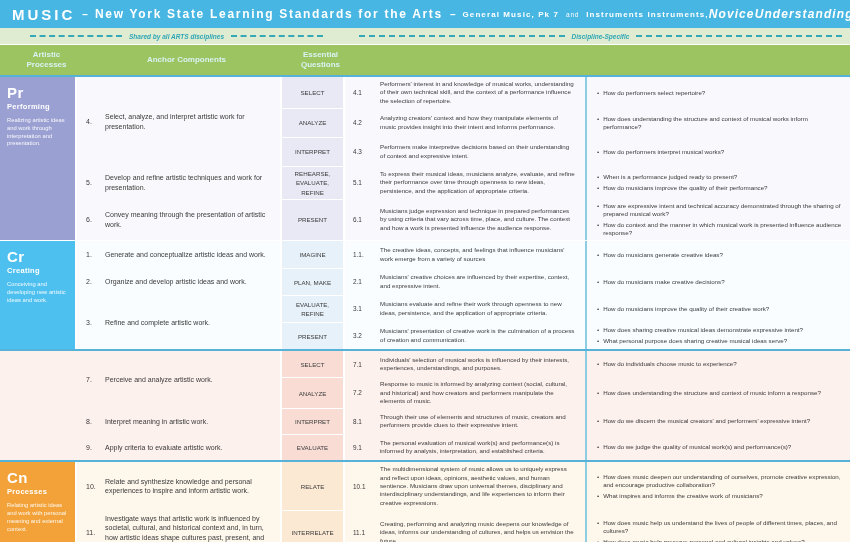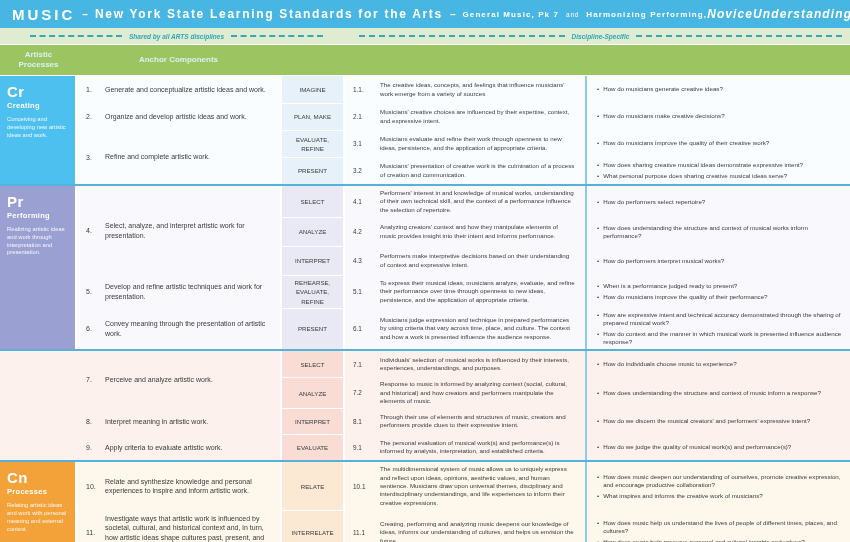--- a/index.html
+++ b/index.html
@@ -22,21 +22,21 @@
     border-bottom:1px solid #fff; }
   .scope-group { display:flex; align-items:center; gap:7px; }
   .scope-left  { width:345px; padding:0 22px 0 30px; }
   .scope-right { flex:1; padding:0 8px 0 14px; }
   .scope-line { flex:1; height:0; border-top:2px dashed #35a8b8; }
   .scope-label { font-size:6.5px; font-weight:bold; font-style:italic;
     color:#2fa6b5; white-space:nowrap; }
 
   
   .colheads { height:30px; background:#9cc562; display:grid;
-    grid-template-columns:77px 203px 65px 240px 265px; align-items:center; }
+    grid-template-columns:77px 203px 65px 240px 265px; align-items:center;padding-left:8px; }
   .colhead { text-align:center; color:#d9f2f2; font-weight:bold; font-size:8px;
     line-height:1.2; padding:0 6px; }
 
   
   #table-body { width:850px; }
   .section { display:grid; grid-template-columns:77px 28px 175px 65px 35px 205px 265px;
     border-top:2px solid #56b2d8; background:var(--rowbg); }
   .section.first { border-top:1px solid #fff; }
 
   .proc-cell { grid-column:1; background:var(--seccolor); color:#fff;
@@ -69,21 +69,21 @@
 </head>
 <body>
 
 <div class="titlebar">
   <span class="t-subject">MUSIC</span>
   <span class="t-dash">–</span>
   <span class="t-main">New York State Learning Standards for the Arts</span>
   <span class="t-dash">–</span>
   <span class="t-course">General Music, Pk 7</span>
   <span class="t-and">and</span>
-  <span class="t-course">Harmonizing Performing,</span>
+  <span class="t-course">Instruments Instruments,</span>
   <span class="t-gap"></span>
   <span class="t-level">Novice</span>
   <span class="t-gap"></span>
   <span class="t-level">Understanding</span>
 </div>
 
 <div class="scopebar">
   <div class="scope-group scope-left">
     <span class="scope-line"></span>
     <span class="scope-label">Shared by all ARTS disciplines</span>
@@ -92,23 +92,90 @@
   <div class="scope-group scope-right">
     <span class="scope-line"></span>
     <span class="scope-label">Discipline-Specific</span>
     <span class="scope-line"></span>
   </div>
 </div>
 
 <div class="colheads">
   <div class="colhead">Artistic Processes</div>
   <div class="colhead">Anchor Components</div>
+  <div class="colhead">Essential Questions</div>
 </div>
 
 <div id="table-body">
+    <div class="section" style="--seccolor: #9ba0d2; --rowbg: #f9f9fd; --procbg: #e8e9f5; grid-auto-rows: minmax(29px, auto);">
+      <div class="proc-cell" style="grid-row: 1 / span 5;">
+        <div class="proc-code">Pr</div>
+        <div class="proc-name">Performing</div>
+        <div class="proc-desc">Realizing artistic ideas and work through interpretation and presentation.</div>
+      </div>
+      <div class="anchor-num" style="grid-row: 1 / span 3;">4.</div>
+      <div class="anchor-text" style="grid-row: 1 / span 3;">Select, analyze, and interpret artistic work for presentation.</div>
+      <div class="proc-comp" style="grid-row: 1;">SELECT</div>
+      <div class="eu-num" style="grid-row: 1;">4.1</div>
+      <div class="eu-text" style="grid-row: 1;">Performers' interest in and knowledge of musical works, understanding of their own technical skill, and the context of a performance influence the selection of repertoire.</div>
+      <div class="eq-cell" style="grid-row: 1;">
+        <div class="eq-item">
+          <div class="eq-bullet">•</div>
+          <div class="eq-text">How do performers select repertoire?</div>
+        </div>
+      </div>
+      <div class="proc-comp topline" style="grid-row: 2;">ANALYZE</div>
+      <div class="eu-num" style="grid-row: 2;">4.2</div>
+      <div class="eu-text" style="grid-row: 2;">Analyzing creators' context and how they manipulate elements of music provides insight into their intent and informs performance.</div>
+      <div class="eq-cell" style="grid-row: 2;">
+        <div class="eq-item">
+          <div class="eq-bullet">•</div>
+          <div class="eq-text">How does understanding the structure and context of musical works inform performance?</div>
+        </div>
+      </div>
+      <div class="proc-comp topline" style="grid-row: 3;">INTERPRET</div>
+      <div class="eu-num" style="grid-row: 3;">4.3</div>
+      <div class="eu-text" style="grid-row: 3;">Performers make interpretive decisions based on their understanding of context and expressive intent.</div>
+      <div class="eq-cell" style="grid-row: 3;">
+        <div class="eq-item">
+          <div class="eq-bullet">•</div>
+          <div class="eq-text">How do performers interpret musical works?</div>
+        </div>
+      </div>
+      <div class="anchor-num" style="grid-row: 4 / span 1;">5.</div>
+      <div class="anchor-text" style="grid-row: 4 / span 1;">Develop and refine artistic techniques and work for presentation.</div>
+      <div class="proc-comp topline" style="grid-row: 4;">REHEARSE, EVALUATE, REFINE</div>
+      <div class="eu-num" style="grid-row: 4;">5.1</div>
+      <div class="eu-text" style="grid-row: 4;">To express their musical ideas, musicians analyze, evaluate, and refine their performance over time through openness to new ideas, persistence, and the application of appropriate criteria.</div>
+      <div class="eq-cell" style="grid-row: 4;">
+        <div class="eq-item">
+          <div class="eq-bullet">•</div>
+          <div class="eq-text">When is a performance judged ready to present?</div>
+        </div>
+        <div class="eq-item">
+          <div class="eq-bullet">•</div>
+          <div class="eq-text">How do musicians improve the quality of their performance?</div>
+        </div>
+      </div>
+      <div class="anchor-num" style="grid-row: 5 / span 1;">6.</div>
+      <div class="anchor-text" style="grid-row: 5 / span 1;">Convey meaning through the presentation of artistic work.</div>
+      <div class="proc-comp topline" style="grid-row: 5;">PRESENT</div>
+      <div class="eu-num" style="grid-row: 5;">6.1</div>
+      <div class="eu-text" style="grid-row: 5;">Musicians judge expression and technique in prepared performances by using criteria that vary across time, place, and culture. The context and how a work is presented influence the audience response.</div>
+      <div class="eq-cell" style="grid-row: 5;">
+        <div class="eq-item">
+          <div class="eq-bullet">•</div>
+          <div class="eq-text">How are expressive intent and technical accuracy demonstrated through the sharing of prepared musical work?</div>
+        </div>
+        <div class="eq-item">
+          <div class="eq-bullet">•</div>
+          <div class="eq-text">How do context and the manner in which musical work is presented influence audience response?</div>
+        </div>
+      </div>
+    </div>
     <div class="section first" style="--seccolor: #4ec0ef; --rowbg: #fafdff; --procbg: #e7f1f9; grid-auto-rows: minmax(27px, auto);">
       <div class="proc-cell" style="grid-row: 1 / span 4;">
         <div class="proc-code">Cr</div>
         <div class="proc-name">Creating</div>
         <div class="proc-desc">Conceiving and developing new artistic ideas and work.</div>
       </div>
       <div class="anchor-num" style="grid-row: 1 / span 1;">1.</div>
       <div class="anchor-text" style="grid-row: 1 / span 1;">Generate and conceptualize artistic ideas and work.</div>
       <div class="proc-comp" style="grid-row: 1;">IMAGINE</div>
       <div class="eu-num" style="grid-row: 1;">1.1.</div>
@@ -145,86 +212,20 @@
       <div class="eu-num" style="grid-row: 4;">3.2</div>
       <div class="eu-text" style="grid-row: 4;">Musicians' presentation of creative work is the culmination of a process of creation and communication.</div>
       <div class="eq-cell" style="grid-row: 4;">
         <div class="eq-item">
           <div class="eq-bullet">•</div>
           <div class="eq-text">How does sharing creative musical ideas demonstrate expressive intent?</div>
         </div>
         <div class="eq-item">
           <div class="eq-bullet">•</div>
           <div class="eq-text">What personal purpose does sharing creative musical ideas serve?</div>
-        </div>
-      </div>
-    </div>
-    <div class="section" style="--seccolor: #9ba0d2; --rowbg: #f9f9fd; --procbg: #e8e9f5; grid-auto-rows: minmax(29px, auto);">
-      <div class="proc-cell" style="grid-row: 1 / span 5;">
-        <div class="proc-code">Pr</div>
-        <div class="proc-name">Performing</div>
-        <div class="proc-desc">Realizing artistic ideas and work through interpretation and presentation.</div>
-      </div>
-      <div class="anchor-num" style="grid-row: 1 / span 3;">4.</div>
-      <div class="anchor-text" style="grid-row: 1 / span 3;">Select, analyze, and interpret artistic work for presentation.</div>
-      <div class="proc-comp" style="grid-row: 1;">SELECT</div>
-      <div class="eu-num" style="grid-row: 1;">4.1</div>
-      <div class="eu-text" style="grid-row: 1;">Performers' interest in and knowledge of musical works, understanding of their own technical skill, and the context of a performance influence the selection of repertoire.</div>
-      <div class="eq-cell" style="grid-row: 1;">
-        <div class="eq-item">
-          <div class="eq-bullet">•</div>
-          <div class="eq-text">How do performers select repertoire?</div>
-        </div>
-      </div>
-      <div class="proc-comp topline" style="grid-row: 2;">ANALYZE</div>
-      <div class="eu-num" style="grid-row: 2;">4.2</div>
-      <div class="eu-text" style="grid-row: 2;">Analyzing creators' context and how they manipulate elements of music provides insight into their intent and informs performance.</div>
-      <div class="eq-cell" style="grid-row: 2;">
-        <div class="eq-item">
-          <div class="eq-bullet">•</div>
-          <div class="eq-text">How does understanding the structure and context of musical works inform performance?</div>
-        </div>
-      </div>
-      <div class="proc-comp topline" style="grid-row: 3;">INTERPRET</div>
-      <div class="eu-num" style="grid-row: 3;">4.3</div>
-      <div class="eu-text" style="grid-row: 3;">Performers make interpretive decisions based on their understanding of context and expressive intent.</div>
-      <div class="eq-cell" style="grid-row: 3;">
-        <div class="eq-item">
-          <div class="eq-bullet">•</div>
-          <div class="eq-text">How do performers interpret musical works?</div>
-        </div>
-      </div>
-      <div class="anchor-num" style="grid-row: 4 / span 1;">5.</div>
-      <div class="anchor-text" style="grid-row: 4 / span 1;">Develop and refine artistic techniques and work for presentation.</div>
-      <div class="proc-comp topline" style="grid-row: 4;">REHEARSE, EVALUATE, REFINE</div>
-      <div class="eu-num" style="grid-row: 4;">5.1</div>
-      <div class="eu-text" style="grid-row: 4;">To express their musical ideas, musicians analyze, evaluate, and refine their performance over time through openness to new ideas, persistence, and the application of appropriate criteria.</div>
-      <div class="eq-cell" style="grid-row: 4;">
-        <div class="eq-item">
-          <div class="eq-bullet">•</div>
-          <div class="eq-text">When is a performance judged ready to present?</div>
-        </div>
-        <div class="eq-item">
-          <div class="eq-bullet">•</div>
-          <div class="eq-text">How do musicians improve the quality of their performance?</div>
-        </div>
-      </div>
-      <div class="anchor-num" style="grid-row: 5 / span 1;">6.</div>
-      <div class="anchor-text" style="grid-row: 5 / span 1;">Convey meaning through the presentation of artistic work.</div>
-      <div class="proc-comp topline" style="grid-row: 5;">PRESENT</div>
-      <div class="eu-num" style="grid-row: 5;">6.1</div>
-      <div class="eu-text" style="grid-row: 5;">Musicians judge expression and technique in prepared performances by using criteria that vary across time, place, and culture. The context and how a work is presented influence the audience response.</div>
-      <div class="eq-cell" style="grid-row: 5;">
-        <div class="eq-item">
-          <div class="eq-bullet">•</div>
-          <div class="eq-text">How are expressive intent and technical accuracy demonstrated through the sharing of prepared musical work?</div>
-        </div>
-        <div class="eq-item">
-          <div class="eq-bullet">•</div>
-          <div class="eq-text">How do context and the manner in which musical work is presented influence audience response?</div>
         </div>
       </div>
     </div>
     <div class="section" style="--seccolor: #e9362f; --rowbg: #fdf1ee; --procbg: #f9ddd5; grid-auto-rows: minmax(26px, auto);">
       <div class="anchor-num" style="grid-row: 1 / span 2;">7.</div>
       <div class="anchor-text" style="grid-row: 1 / span 2;">Perceive and analyze artistic work.</div>
       <div class="proc-comp" style="grid-row: 1;">SELECT</div>
       <div class="eu-num" style="grid-row: 1;">7.1</div>
       <div class="eu-text" style="grid-row: 1;">Individuals' selection of musical works is influenced by their interests, experiences, understandings, and purposes.</div>
       <div class="eq-cell" style="grid-row: 1;">

